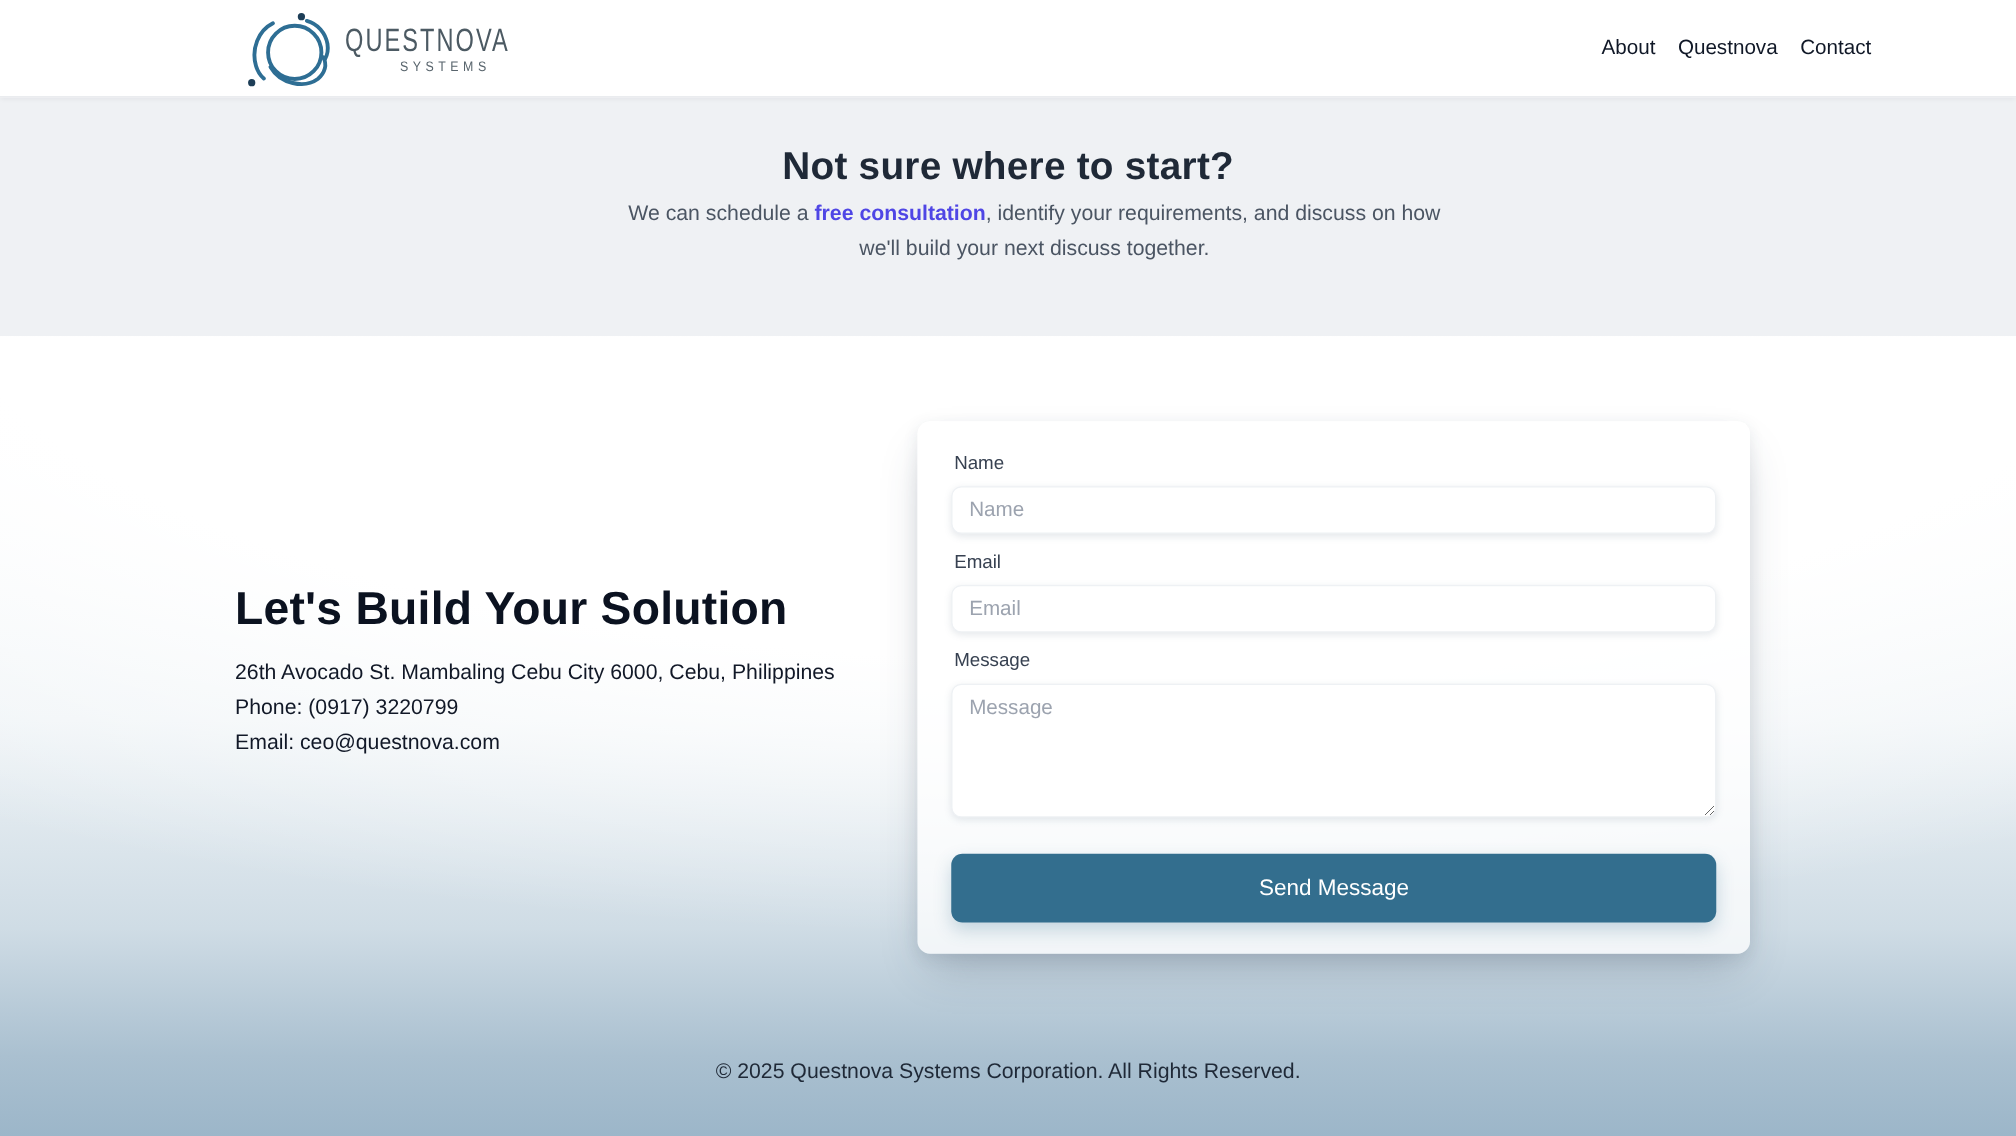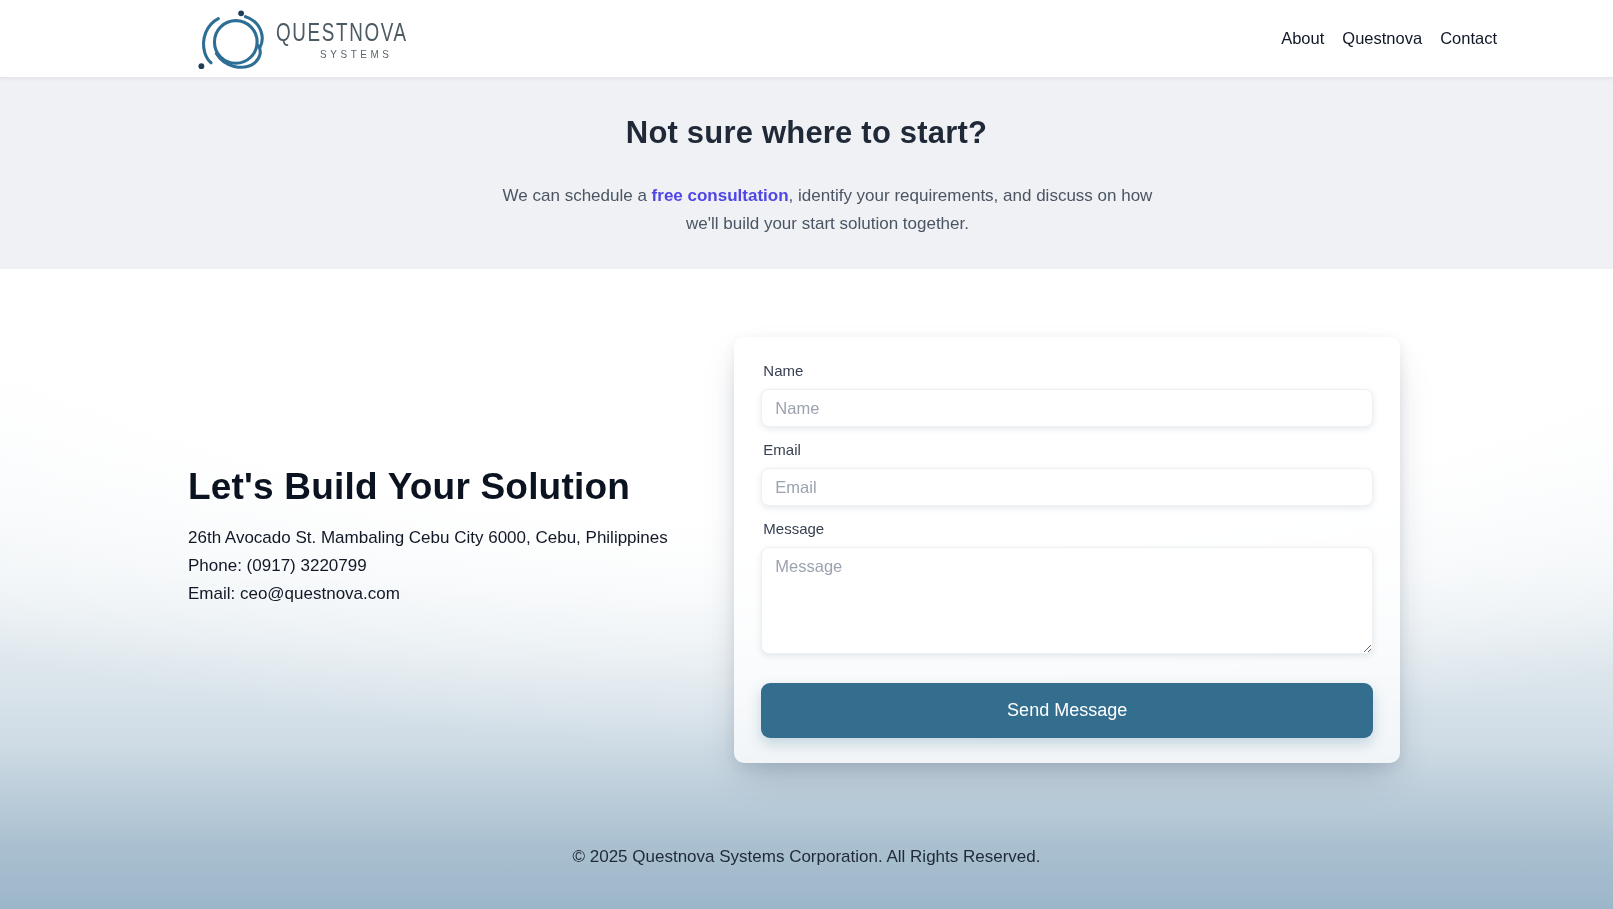--- a/index.html
+++ b/index.html
@@ -40,21 +40,21 @@
 
   
   .hero {
     height: 191px; flex: 0 0 191px;
     background: #eff1f4;
     text-align: center;
     padding-top: 37px;
   }
   .hero h1 {
     font-size: 31px; font-weight: 700; color: #1f2937;
-    margin-bottom: 31px; letter-spacing: 0.2px;
+    margin-bottom: 6px; letter-spacing: 0.2px;
   }
   .hero p { font-size: 17px; line-height: 27.5px; color: #4b5563; margin-left: 42px; }
   .hero .accent { font-weight: 600; cursor: pointer; }
 
   
   .lower {
     flex: 1 1 auto;
     display: flex; flex-direction: column;
     background:
       radial-gradient(130% 115% at 52% -8%, rgba(255,255,255,1) 42%, rgba(255,255,255,0) 72%),
@@ -139,21 +139,21 @@
       <a href="#">About</a>
       <a href="#">Questnova</a>
       <a href="#">Contact</a>
     </nav>
   </header>
 
   <section class="hero">
     <h1>Not sure where to start?</h1>
     <p>
       <span>We can schedule a </span><span class="accent" style="color: rgb(79, 70, 229);">free consultation</span><span>, identify your requirements, and discuss on how</span><br>
-      <span>we'll build your start solution together.</span>
+      <span>we'll build your next discuss together.</span>
     </p>
   </section>
 
   <div class="lower">
     <div class="contact-row">
 
       <div class="contact-info">
         <h2>Let's Build Your Solution</h2>
         <p>26th Avocado St. Mambaling Cebu City 6000, Cebu, Philippines</p>
         <p>Phone: (0917) 3220799</p>

